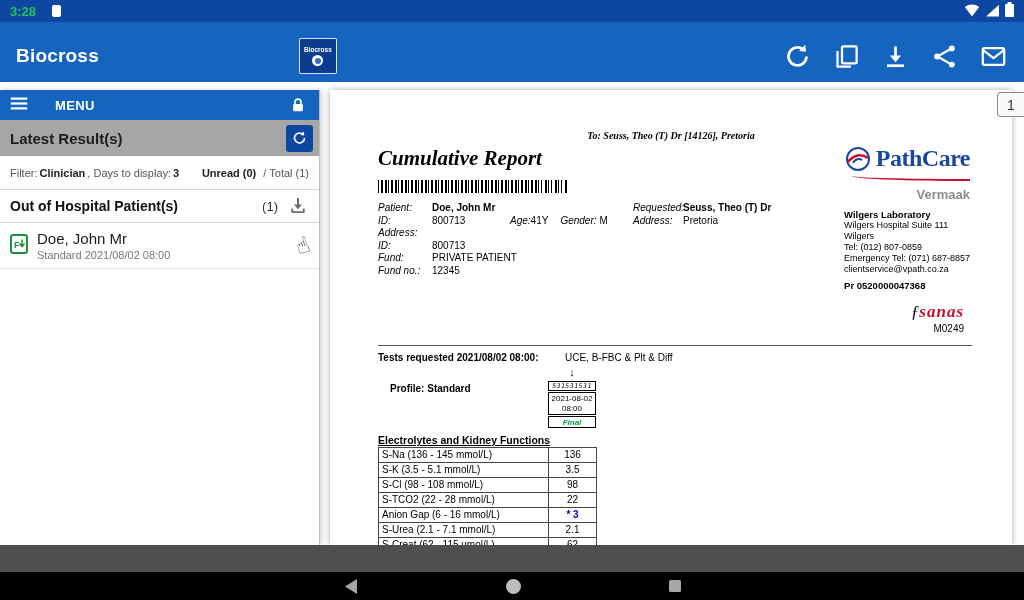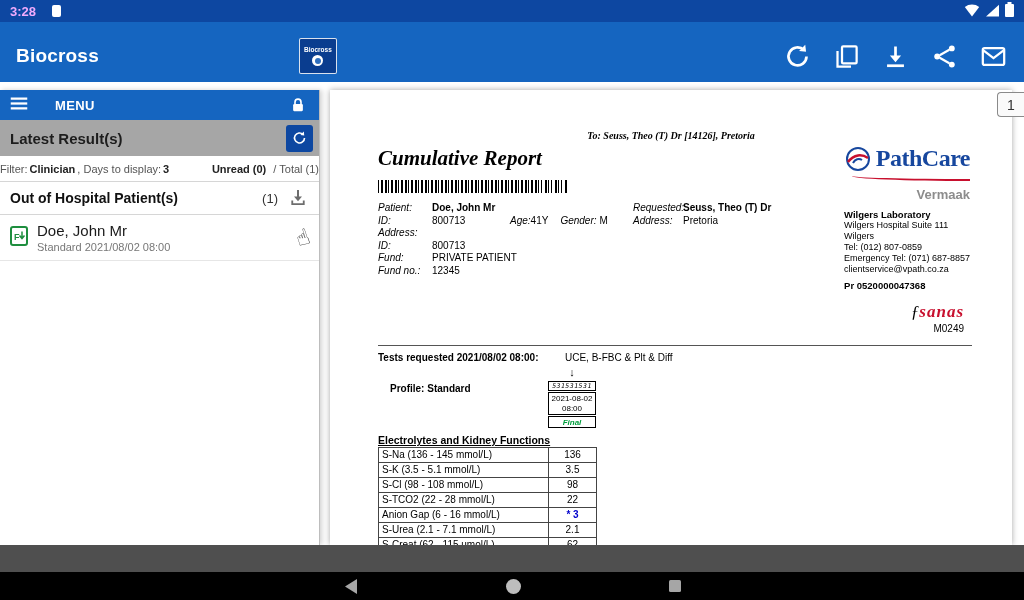--- a/index.html
+++ b/index.html
@@ -3,21 +3,21 @@
 <meta charset="utf-8">
 <style>
   * { box-sizing: border-box; }
   html,body { margin:0; padding:0; }
   body {
     width:1024px; height:600px; position:relative; overflow:hidden;
     font-family:"Liberation Sans", sans-serif; background:#fff;
   }
   
   .status-bar { position:absolute; top:0; left:0; right:0; height:22px; background:#0d47a1;
-    color:#f0abfc; display:flex; align-items:center; padding:0 10px; }
+    color:#22c55e; display:flex; align-items:center; padding:0 10px; }
   .status-time { font-size:13px; font-weight:bold; }
   .status-chip { width:9px; height:12px; background:#fff; border-radius:2px; margin-left:16px; }
   .status-right { margin-left:auto; display:flex; align-items:flex-end; gap:5px; }
   
   .app-bar { position:absolute; top:22px; left:0; right:0; height:68px; background:#1565c0;
     display:flex; align-items:center; padding:0 16px; }
   .app-title { color:#fff; font-size:19px; font-weight:bold; letter-spacing:.2px; }
   .app-logo { margin-left:200px; width:38px; height:36px; background:#0a3d8f;
     border:1px solid rgba(255,255,255,.85); border-radius:2px; display:flex; flex-direction:column;
     align-items:center; justify-content:center; gap:2px; }
@@ -40,21 +40,21 @@
     border-right:1px solid #bdbdbd; box-shadow:2px 0 5px rgba(0,0,0,.18); }
   .menu-bar { height:30px; background:#1565c0; display:flex; align-items:center; gap:27px; padding:0 10px; }
   .menu-label { color:#fff; font-size:13px; font-weight:bold; letter-spacing:.4px; }
   .lock-btn { margin-left:auto; background:none; border:none; padding:0; width:22px; height:22px;
     display:flex; align-items:center; justify-content:center; }
   .latest-bar { height:36px; background:#a6a6a6; display:flex; align-items:center; padding:0 6px 0 10px; }
   .latest-title { font-size:15px; font-weight:bold; color:#1d1d1d; }
   .refresh-btn { margin-left:auto; width:27px; height:27px; background:#0d47a1; border:none;
     border-radius:3px; display:flex; align-items:center; justify-content:center; cursor:pointer; }
   .refresh-btn svg { width:18px; height:18px; }
-  .filter-row { height:26px; display:flex; align-items:center; padding:0 0; font-size:11px;
+  .filter-row { height:34px; display:flex; align-items:center; padding:0 10px; font-size:11px;
     color:#555; border-bottom:1px solid #d6d6d6; }
   .filter-strong { font-weight:bold; color:#222; margin:0 2px; }
   .filter-right { margin-left:auto; }
   .unread { font-weight:bold; color:#222; }
   .total { color:#555; margin-left:4px; }
   .section-row { height:33px; display:flex; align-items:center; padding:0 10px; border-bottom:1px solid #d6d6d6; }
   .section-title { font-weight:bold; font-size:14px; color:#111; }
   .section-right { margin-left:auto; display:flex; align-items:center; gap:9px; font-size:13px; color:#333; }
   .tray-btn { background:none; border:none; padding:0; width:22px; height:22px; display:flex;
     align-items:center; justify-content:center; }

